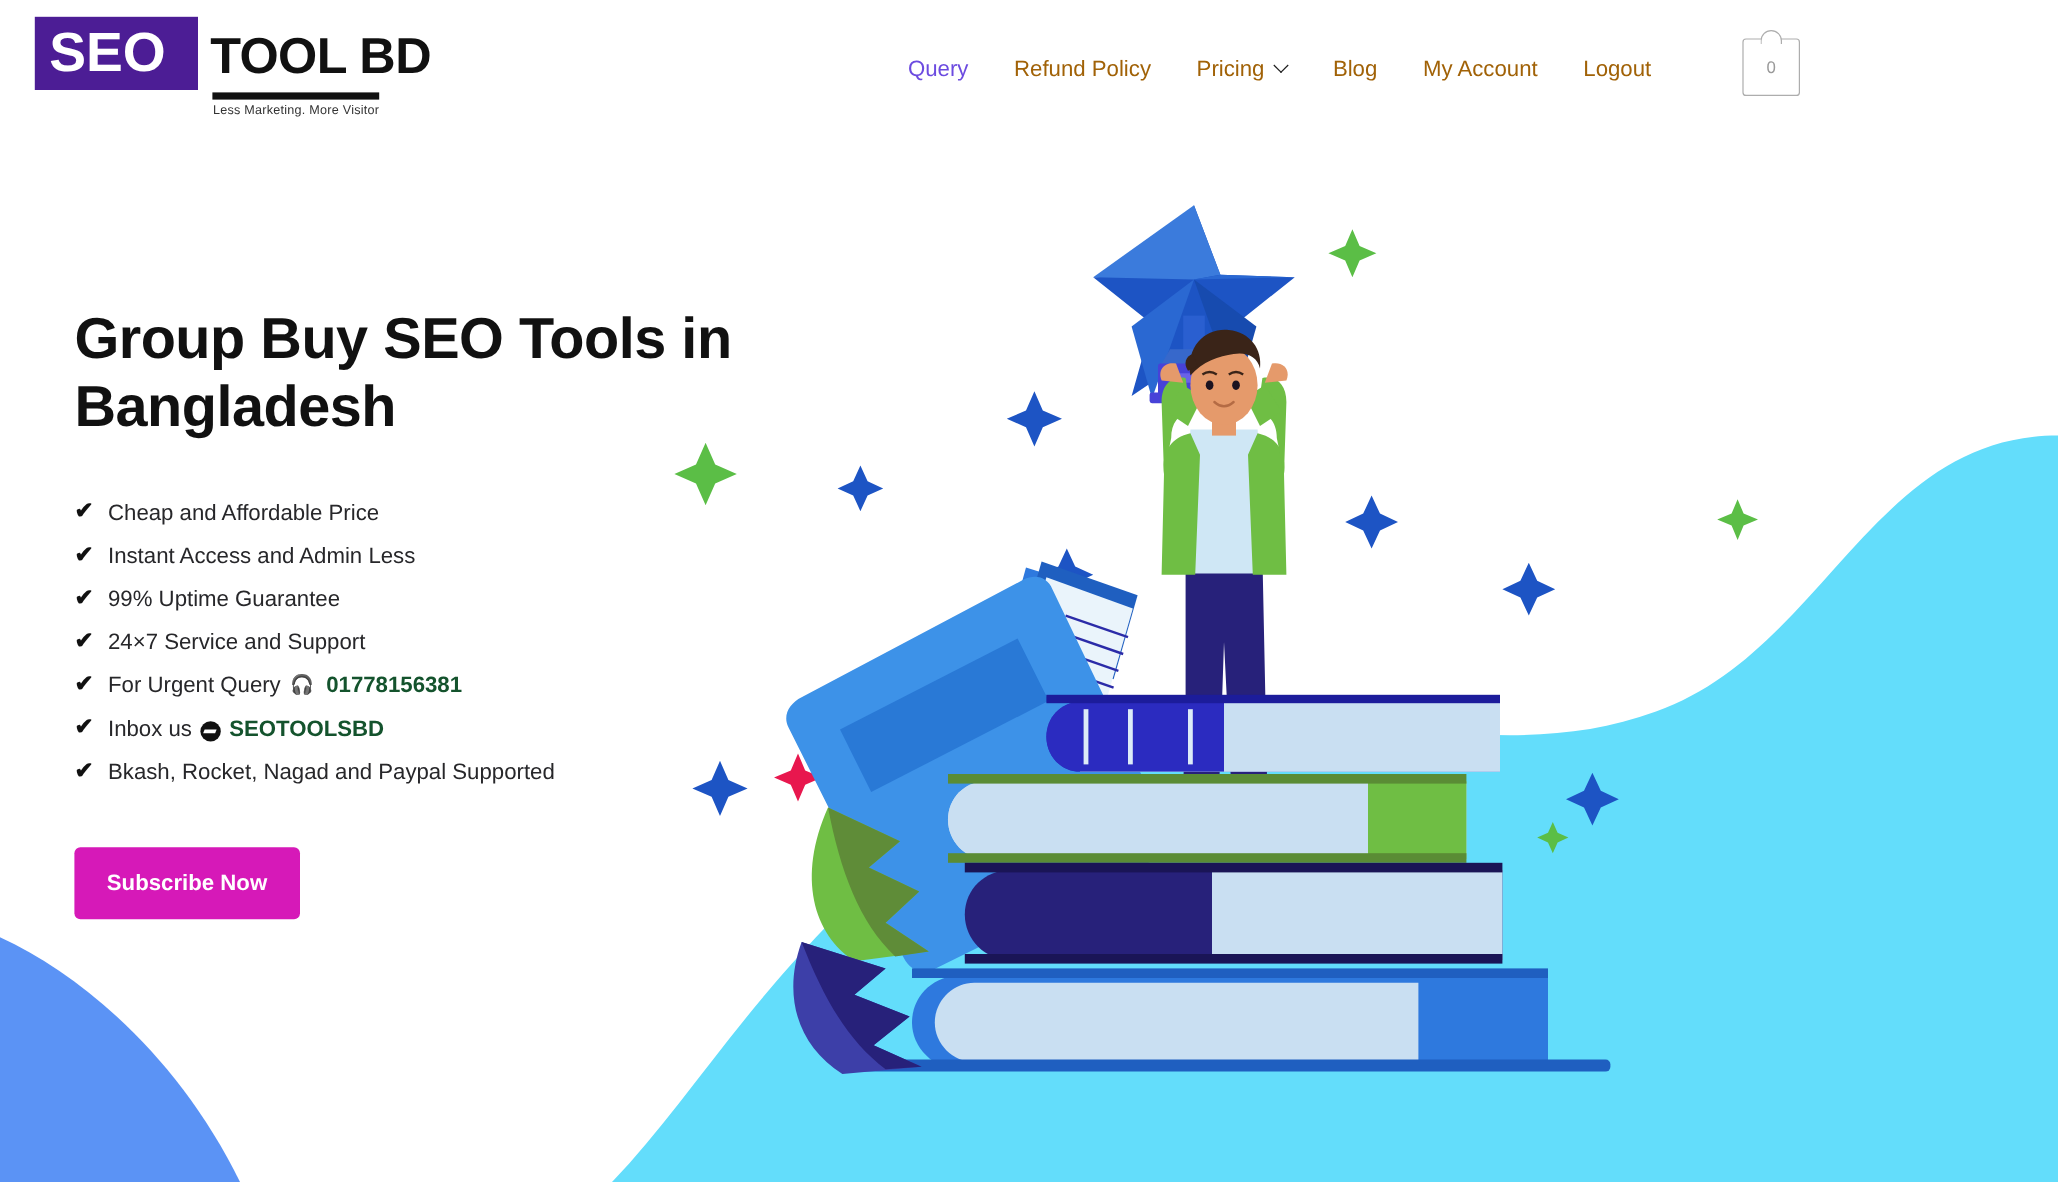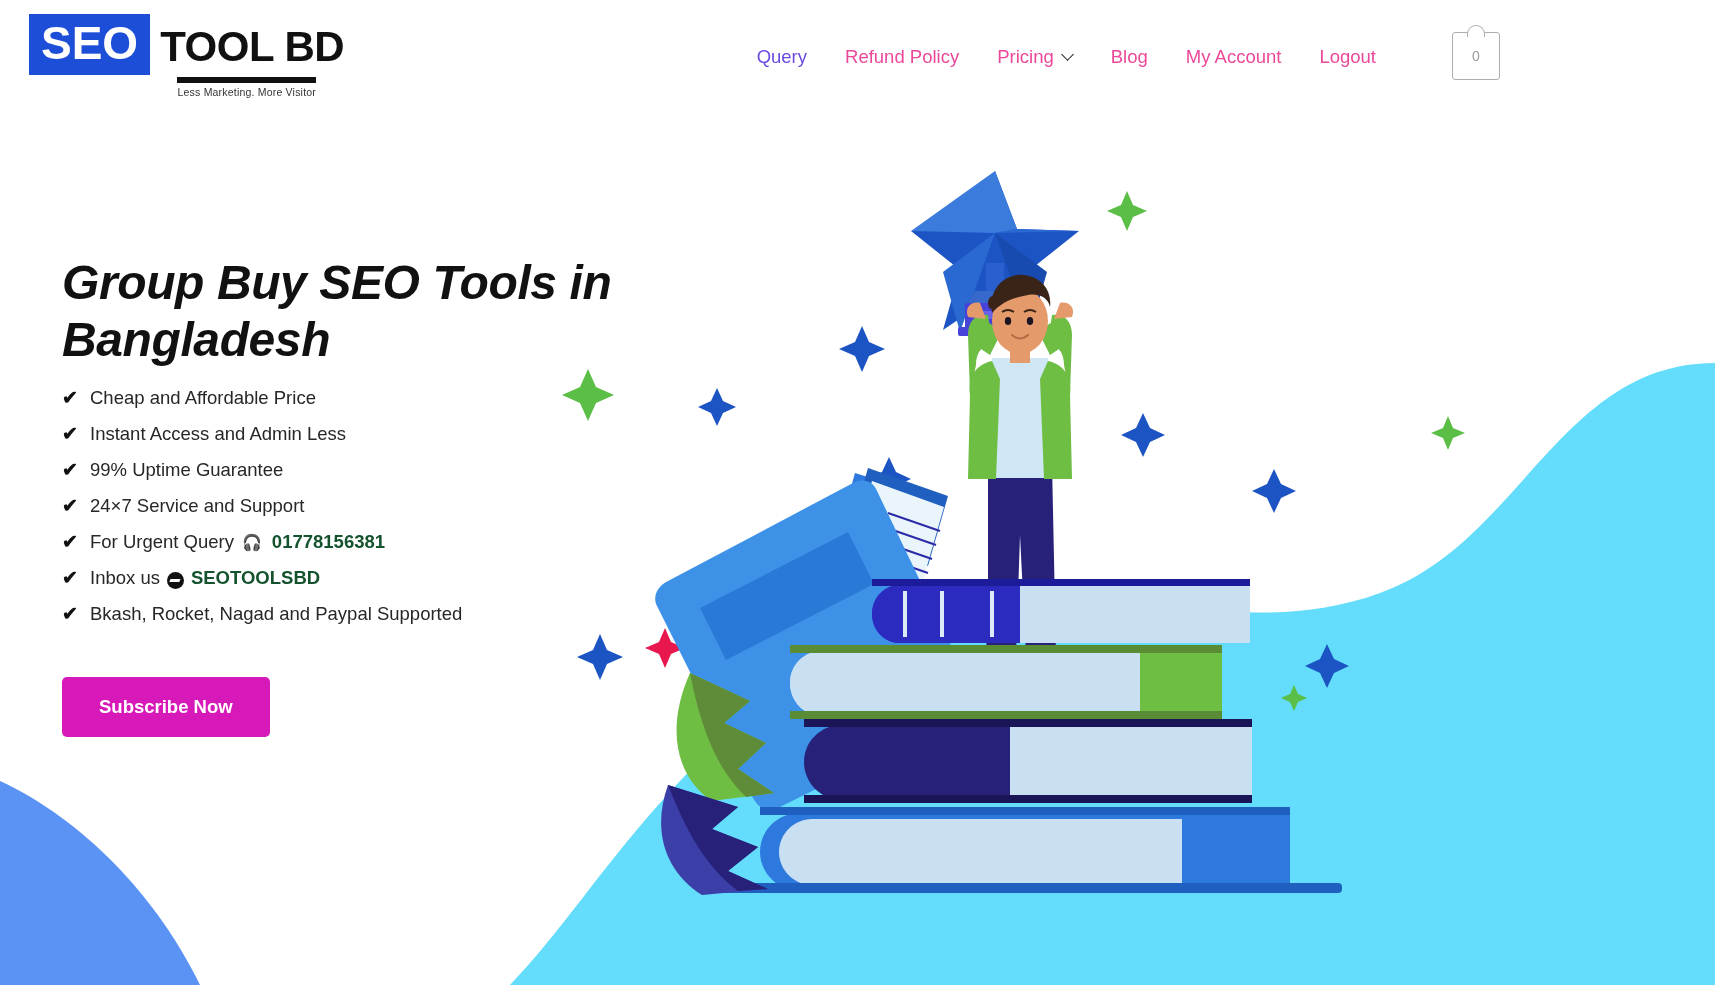--- a/index.html
+++ b/index.html
@@ -13,41 +13,41 @@
 
   
   .header {
     position:absolute; top:0; left:0; width:1715px; height:113px;
     background:#fff; z-index:40;
     display:flex; align-items:center;
   }
   .logo-wrap { position:absolute; left:29px; top:14px; display:flex; flex-direction:column; }
   .logo-row { display:flex; align-items:stretch; }
   .logo-seo {
-    background:#1d4ed8; color:#fff;
+    background:#4c1d95; color:#fff;
     font-size:46px; font-weight:bold; letter-spacing:0px;
-    padding:6px 12px 8px 12px; line-height:1.02;
+    padding:6px 27px 8px 12px; line-height:1.02;
     display:flex; align-items:center;
     font-family:"Liberation Sans", sans-serif;
   }
   .logo-tool {
     color:#111; font-size:42px; font-weight:bold;
     padding:6px 0 0 10px; line-height:1.02; letter-spacing:-0.5px;
     display:flex; align-items:center;
   }
   .logo-underline { height:6px; background:#111; margin:2px 0 0 148px; width:139px; }
   .logo-tag {
     font-size:10.5px; color:#333; letter-spacing:0.2px;
     text-align:right; margin-top:3px; width:287px;
     font-family:"Liberation Sans", sans-serif;
   }
 
   .nav { position:absolute; right:320px; top:0; height:113px; display:flex; align-items:center; gap:0; }
   .nav-item {
-    font-size:18.5px; color:#ec4899; padding:0 19px;
+    font-size:18.5px; color:#a16207; padding:0 19px;
     text-decoration:none; white-space:nowrap;
     display:flex; align-items:center; gap:9px;
     cursor:pointer;
   }
   .nav-item.active { color:#6C4BE0; }
   .chev { width:10px; height:10px; display:inline-block; position:relative; top:-2px; }
   .chev::before {
     content:""; position:absolute; left:0; top:0;
     width:8px; height:8px;
     border-right:1.6px solid #1d1d1d; border-bottom:1.6px solid #1d1d1d;
@@ -68,21 +68,21 @@
   }
   .cart .count { font-size:14px; color:#9a9a9a; }
 
   
   .art { position:absolute; left:0; top:113px; width:1715px; height:872px; overflow:hidden; z-index:5; }
 
   
   .hero-text { position:absolute; left:62px; top:255px; width:640px; z-index:20; }
   .hero-title {
     font-size:48px; font-weight:bold; line-height:1.18; color:#111;
-    letter-spacing:-0.4px; margin-bottom:20px;font-style:italic;
+    letter-spacing:-0.4px; margin-bottom:49px;
   }
   .feat-list { list-style:none; }
   .feat {
     display:flex; align-items:center;
     font-size:18.5px; color:#27272a; line-height:1; margin-bottom:17px;
   }
   .tick {
     width:28px; display:inline-block; flex:0 0 28px;
     color:#111; font-size:19px; font-weight:bold;
   }
@@ -95,21 +95,21 @@
   .ico-msg::after {
     content:""; position:absolute; left:3.5px; top:7px;
     width:10px; height:2.5px; background:#fff;
     transform:skewX(-22deg);
   }
   .blue-link { color:#14532d; font-weight:bold; text-decoration:none; cursor:pointer; }
   .btn-subscribe {
     display:inline-block; margin-top:37px;
     background:#D619B8; color:#fff;
     font-size:18.5px; font-weight:bold;
-    padding:19px 37px; border:none; border-radius:5px;
+    padding:19px 27px; border:none; border-radius:5px;
     cursor:pointer; font-family:"Liberation Sans", sans-serif;
   }
 </style>
 </head>
 <body>
 
 <div class="page">
 
   <div class="art">
     <svg width="1715" height="872" viewBox="0 0 1715 872">

